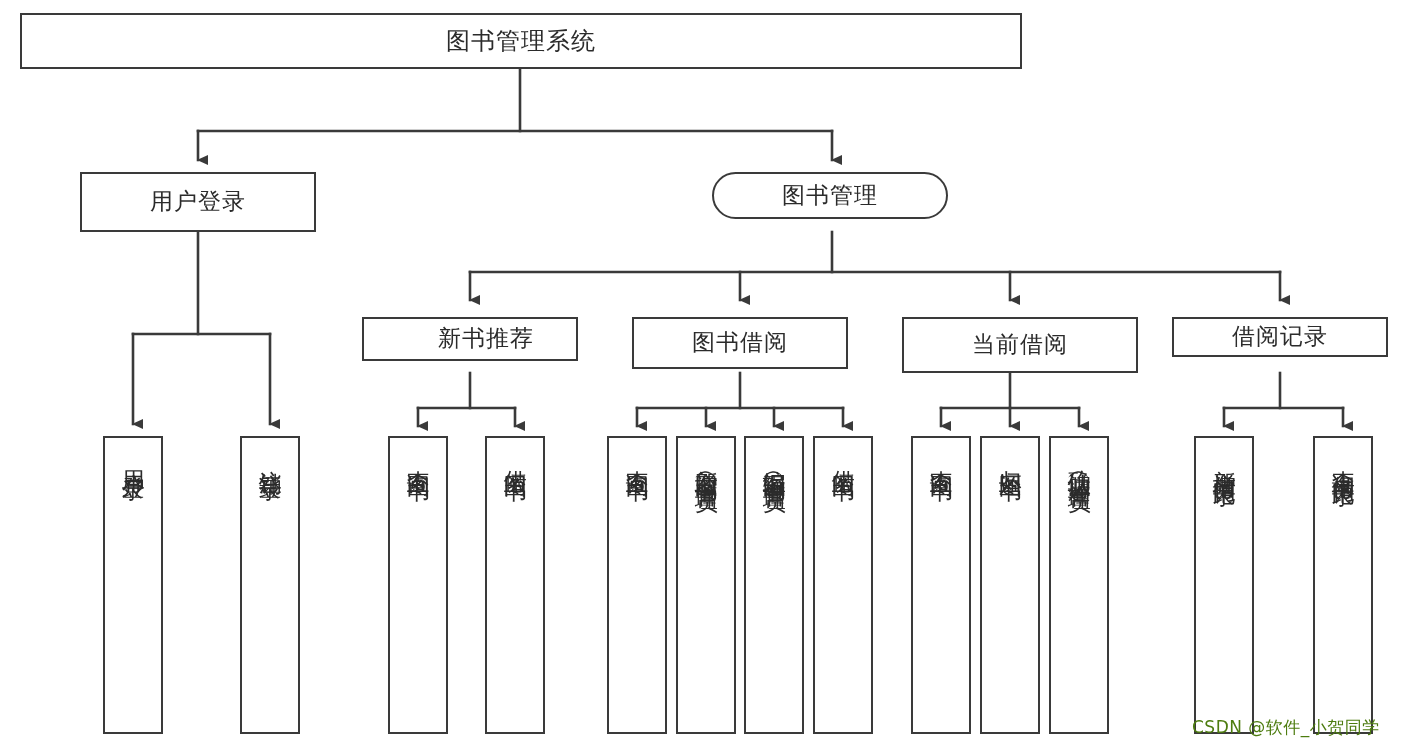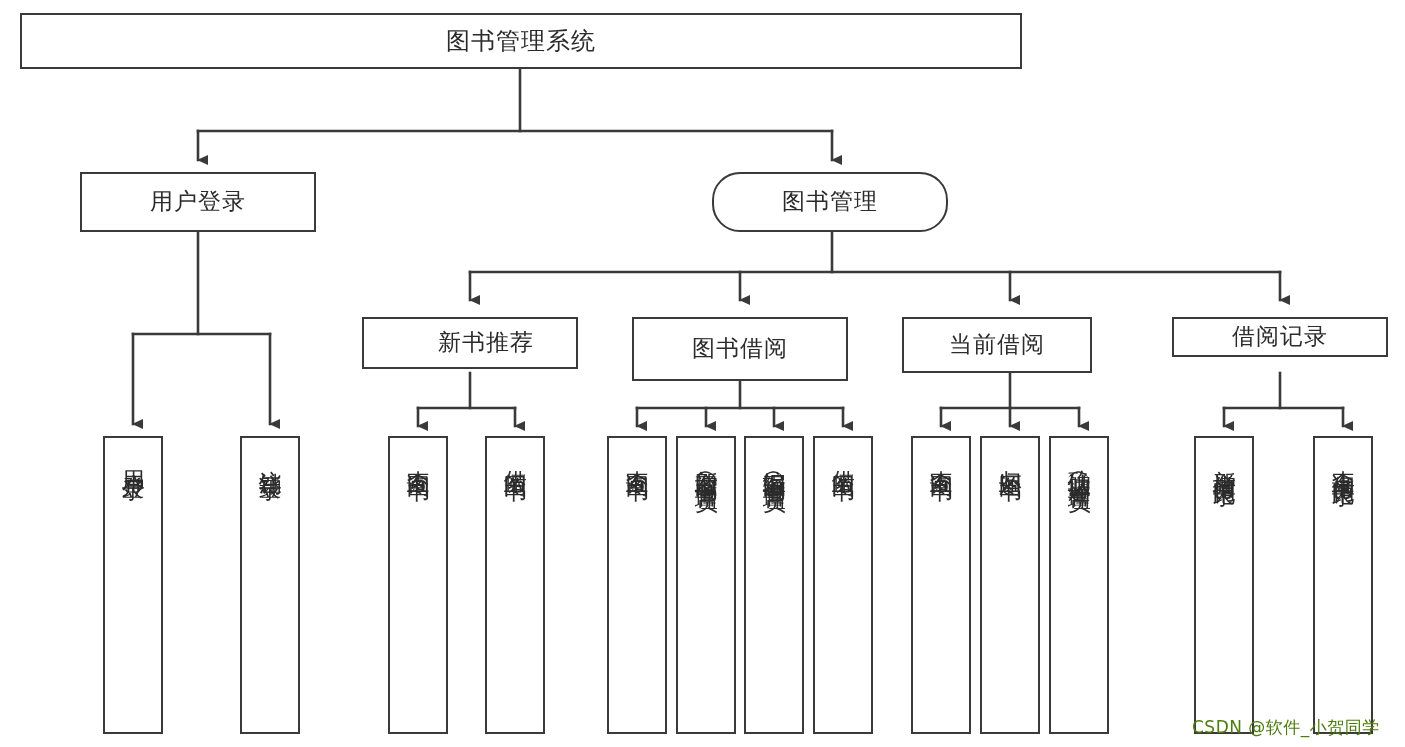--- a/index.html
+++ b/index.html
@@ -129,33 +129,33 @@
   </svg>
 
   <div class="node horiz root" style="left:20px; top:13px; width:1002px; height:56px;">
     <span class="node-label">图书管理系统</span>
   </div>
 
   <div class="node horiz" style="left:80px; top:172px; width:236px; height:60px;">
     <span class="node-label">用户登录</span>
   </div>
 
-  <div class="node horiz" style="left:712px; top:172px; width:236px; height:60px;border-radius:28px;">
+  <div class="node horiz" style="left:712px; top:172px; width:236px; height:47px;border-radius:28px;">
     <span class="node-label">图书管理</span>
   </div>
 
-  <div class="node horiz" style="left:362px; top:317px; width:216px; height:52px;padding-left:32px;">
+  <div class="node horiz" style="left:362px; top:317px; width:216px; height:44px;padding-left:32px;">
     <span class="node-label">新书推荐</span>
   </div>
 
-  <div class="node horiz" style="left:632px; top:317px; width:216px; height:64px;">
+  <div class="node horiz" style="left:632px; top:317px; width:216px; height:52px;">
     <span class="node-label">图书借阅</span>
   </div>
 
-  <div class="node horiz" style="left:902px; top:317px; width:190px; height:56px;">
+  <div class="node horiz" style="left:902px; top:317px; width:236px; height:56px;">
     <span class="node-label">当前借阅</span>
   </div>
 
   <div class="node horiz" style="left:1172px; top:317px; width:216px; height:40px;">
     <span class="node-label">借阅记录</span>
   </div>
 
   <div class="node vert" style="left:103px; top:436px; width:60px; height:298px;">
     <span class="node-label">用户登录</span>
   </div>

